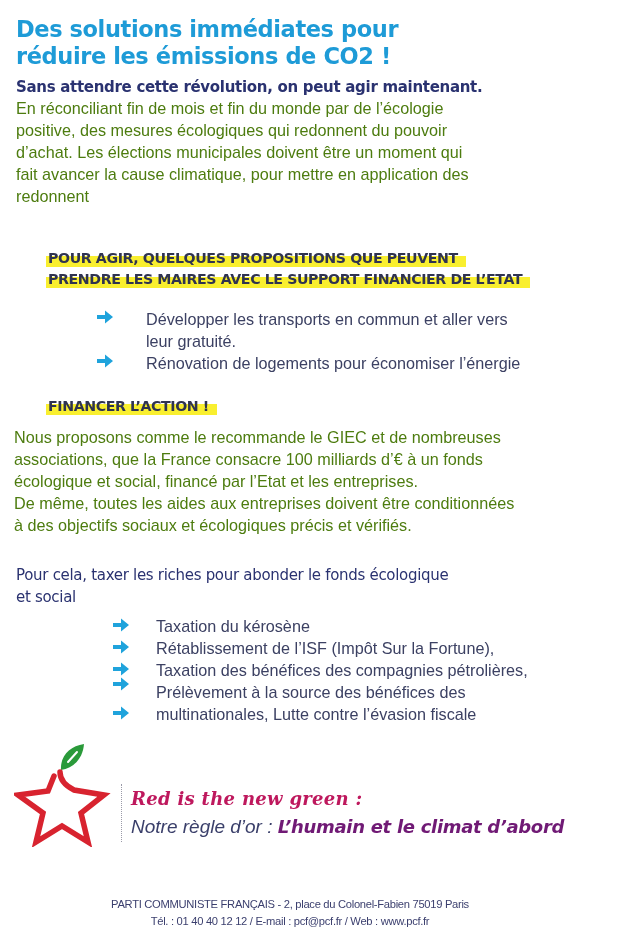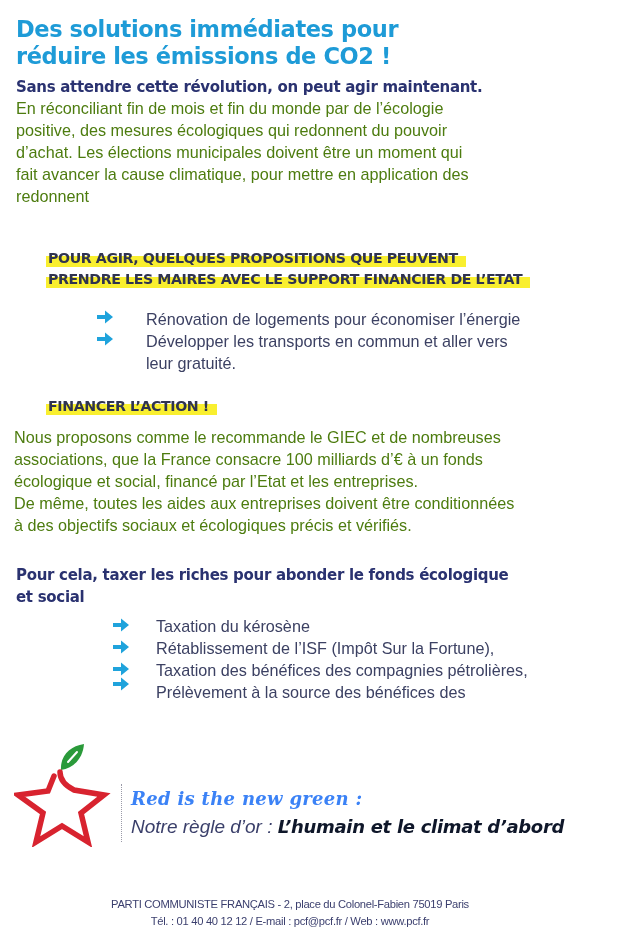--- a/index.html
+++ b/index.html
@@ -20,23 +20,23 @@
   .hl-heading span { display: inline-block; background: linear-gradient(to bottom, transparent 40%, #f9ef2f 40%, #f9ef2f 92%, transparent 92%); padding: 0 8px 0 2px; white-space: nowrap; }
 
   .bullets { position: absolute; list-style: none; }
   .bullets li { position: relative; font-size: 16.2px; line-height: 22px; color: #3c4163; }
   .bullets .arrow { position: absolute; width: 18px; height: 14px; }
   .bullets .arrow svg { width: 18px; height: 14px; display: block; }
 
   .logo-row { position: absolute; left: 14px; top: 742px; width: 610px; height: 110px; }
   .logo { position: absolute; left: 0; top: 0; width: 100px; height: 105px; }
   .divider { position: absolute; left: 107px; top: 42px; width: 0; height: 58px; border-left: 1px dotted #9a9aa8; }
-  .slogan { position: absolute; left: 117px; top: 46px; font-family: "DejaVu Serif", serif; font-style: italic; font-weight: bold; font-size: 18px; color: #3b82f6; letter-spacing: 0.3px; }
+  .slogan { position: absolute; left: 117px; top: 46px; font-family: "DejaVu Serif", serif; font-style: italic; font-weight: bold; font-size: 18px; color: #be185d; letter-spacing: 0.3px; }
   .rule { position: absolute; left: 117px; top: 74px; font-size: 19px; font-style: italic; color: #3a3f6a; white-space: nowrap; }
-  .rule b { font-family: "DejaVu Sans", sans-serif; font-weight: bold; font-style: italic; color: #0f172a; font-size: 18px; letter-spacing: -0.3px; }
+  .rule b { font-family: "DejaVu Sans", sans-serif; font-weight: bold; font-style: italic; color: #701a75; font-size: 18px; letter-spacing: -0.3px; }
 
   .footer { position: absolute; left: 0; width: 580px; top: 896px; text-align: center; font-size: 11.2px; line-height: 17px; color: #3b3f6e; letter-spacing: -0.3px; }
 </style>
 </head>
 <body>
 
 <div class="title">
   <span class="title-line l1"><span class="hl">Des solutions immédiates pour</span></span>
   <span class="title-line l2"><span class="hl">réduire les émissions de CO2 !</span></span>
 </div>
@@ -55,46 +55,46 @@
   <span>PRENDRE LES MAIRES AVEC LE SUPPORT FINANCIER DE L’ETAT</span>
 </div>
 
 <ul class="bullets" style="left:146px; top:308px; width:470px;">
   <li>
     <span class="arrow" style="left:-50px; top:2px;">
       <svg viewBox="0 0 18 14">
           <path d="M1 5h8V0.5L17 7l-8 6.5V9H1z" fill="#1fa3dc"></path>
         </svg>
     </span>
-    <div>Rénovation de logements pour économiser l’énergie</div>
+    <div>Développer les transports en commun et aller vers</div>
+    <div>leur gratuité.</div>
   </li>
   <li>
     <span class="arrow" style="left:-50px; top:2px;">
       <svg viewBox="0 0 18 14">
           <path d="M1 5h8V0.5L17 7l-8 6.5V9H1z" fill="#1fa3dc"></path>
         </svg>
     </span>
-    <div>Développer les transports en commun et aller vers</div>
-    <div>leur gratuité.</div>
+    <div>Rénovation de logements pour économiser l’énergie</div>
   </li>
 </ul>
 
 <div class="hl-heading" style="top:396px;">
   <span>FINANCER L’ACTION !</span>
 </div>
 
 <div style="position:absolute; left:14px; top:426px; width:615px;">
   <div class="para">Nous proposons comme le recommande le GIEC et de nombreuses</div>
   <div class="para">associations, que la France consacre 100 milliards d’€ à un fonds</div>
   <div class="para">écologique et social, financé par l’Etat et les entreprises.</div>
   <div class="para">De même, toutes les aides aux entreprises doivent être conditionnées</div>
   <div class="para">à des objectifs sociaux et écologiques précis et vérifiés.</div>
 </div>
 
-<div style="position:absolute; left:16px; top:564px; width:610px; font-family:'DejaVu Sans', sans-serif; font-weight:bold; font-size:15px; line-height:22px; color:#2a3270; letter-spacing:-0.3px;">
+<div style="position:absolute; left:16px; top:564px; width:610px; font-family:'DejaVu Sans', sans-serif; font-weight:normal; font-size:15px; line-height:22px; color:#2a3270; letter-spacing:-0.3px;">
   <div>Pour cela, taxer les riches pour abonder le fonds écologique</div>
   <div>et social</div>
 </div>
 
 <ul class="bullets" style="left:140px; top:615px; width:480px;margin-left:16px;">
   <li>
     <span class="arrow" style="left:-44px; top:3px;">
       <svg viewBox="0 0 18 14">
           <path d="M1 5h8V0.5L17 7l-8 6.5V9H1z" fill="#1fa3dc"></path>
         </svg>
@@ -118,20 +118,28 @@
     <span>Taxation des bénéfices des compagnies pétrolières,</span>
   </li>
   <li>
     <span class="arrow" style="left:-44px; top:-4px;">
       <svg viewBox="0 0 18 14">
           <path d="M1 5h8V0.5L17 7l-8 6.5V9H1z" fill="#1fa3dc"></path>
         </svg>
     </span>
     <span>Prélèvement à la source des bénéfices des</span>
   </li>
+  <li>
+    <span class="arrow" style="left:-44px; top:3px;">
+      <svg viewBox="0 0 18 14">
+          <path d="M1 5h8V0.5L17 7l-8 6.5V9H1z" fill="#1fa3dc"></path>
+        </svg>
+    </span>
+    <span>multinationales, Lutte contre l’évasion fiscale</span>
+  </li>
 </ul>
 
 <div class="logo-row">
   <div class="logo">
     <svg viewBox="0 0 100 105" width="100" height="105">
 
       <path d="M47 28 C46 14 56 4 70 2 C69 16 60 26 47 28 Z" fill="#2a9a3a"></path>
       <path d="M54 20 L63 10" stroke="#ffffff" stroke-width="2" stroke-linecap="round"></path>
 
       <path d="M46 30 C46 38 52 44 60 48 L90 53 L67 71 L74 100 L48 84 L22 100 L29 71 L4 53 L34 49 L40 34" fill="none" stroke="#d8232f" stroke-width="5.5" stroke-linejoin="miter" stroke-linecap="round"></path>

